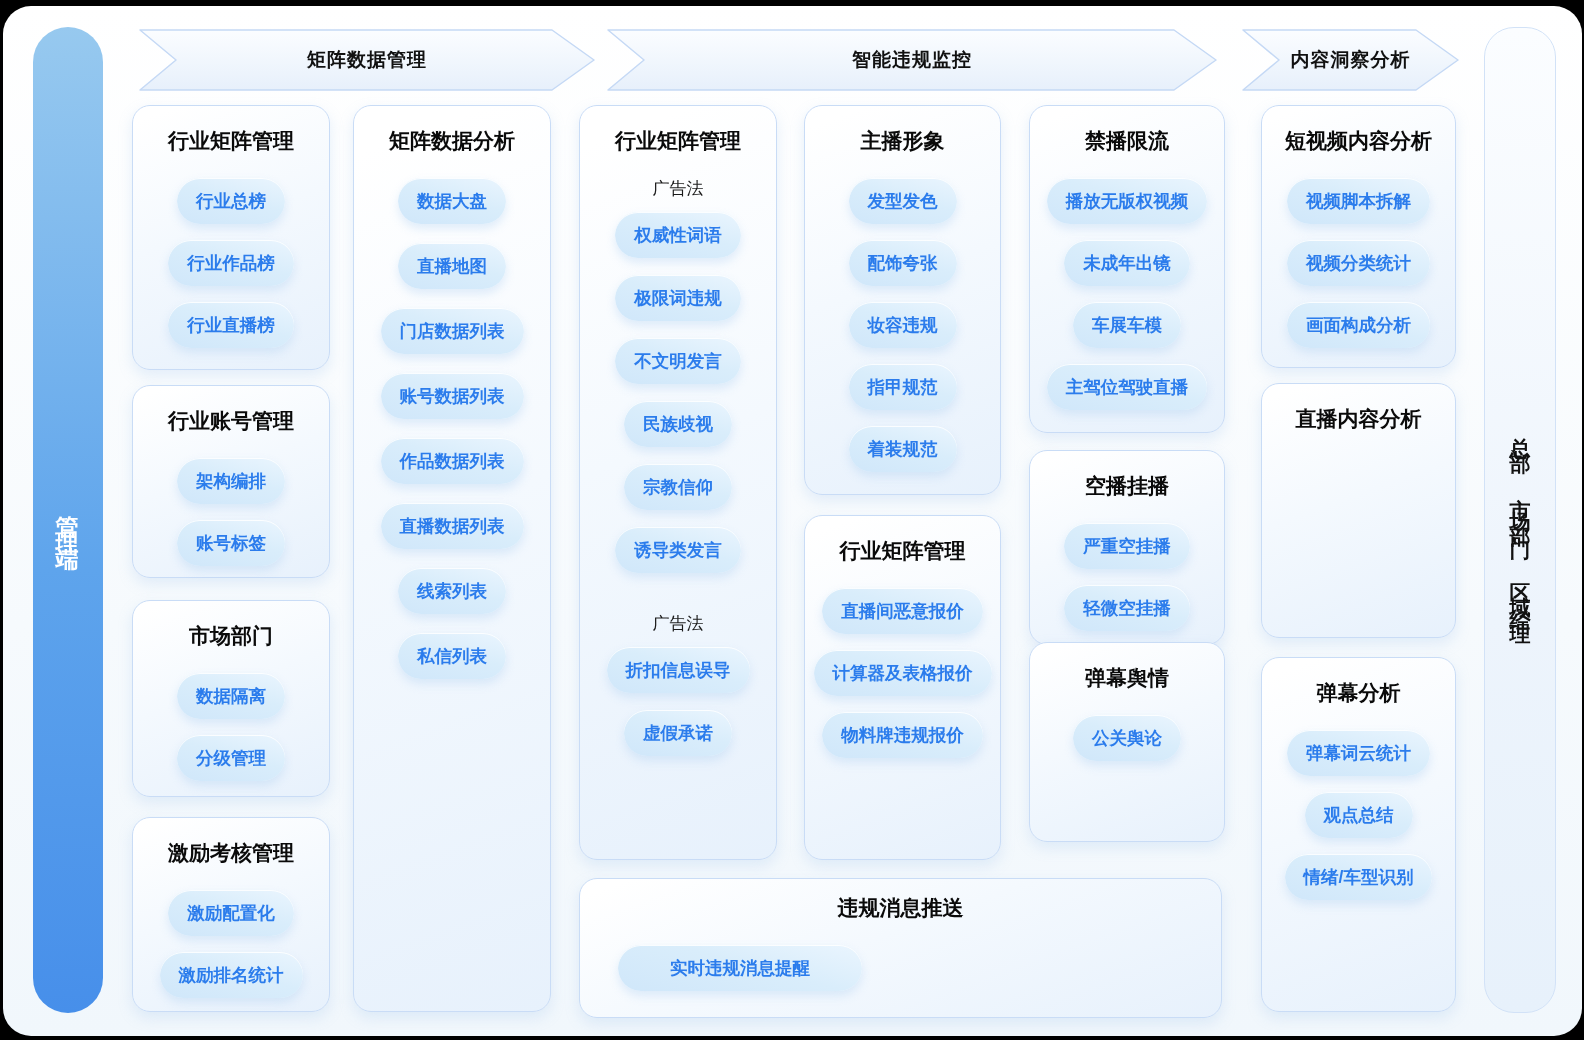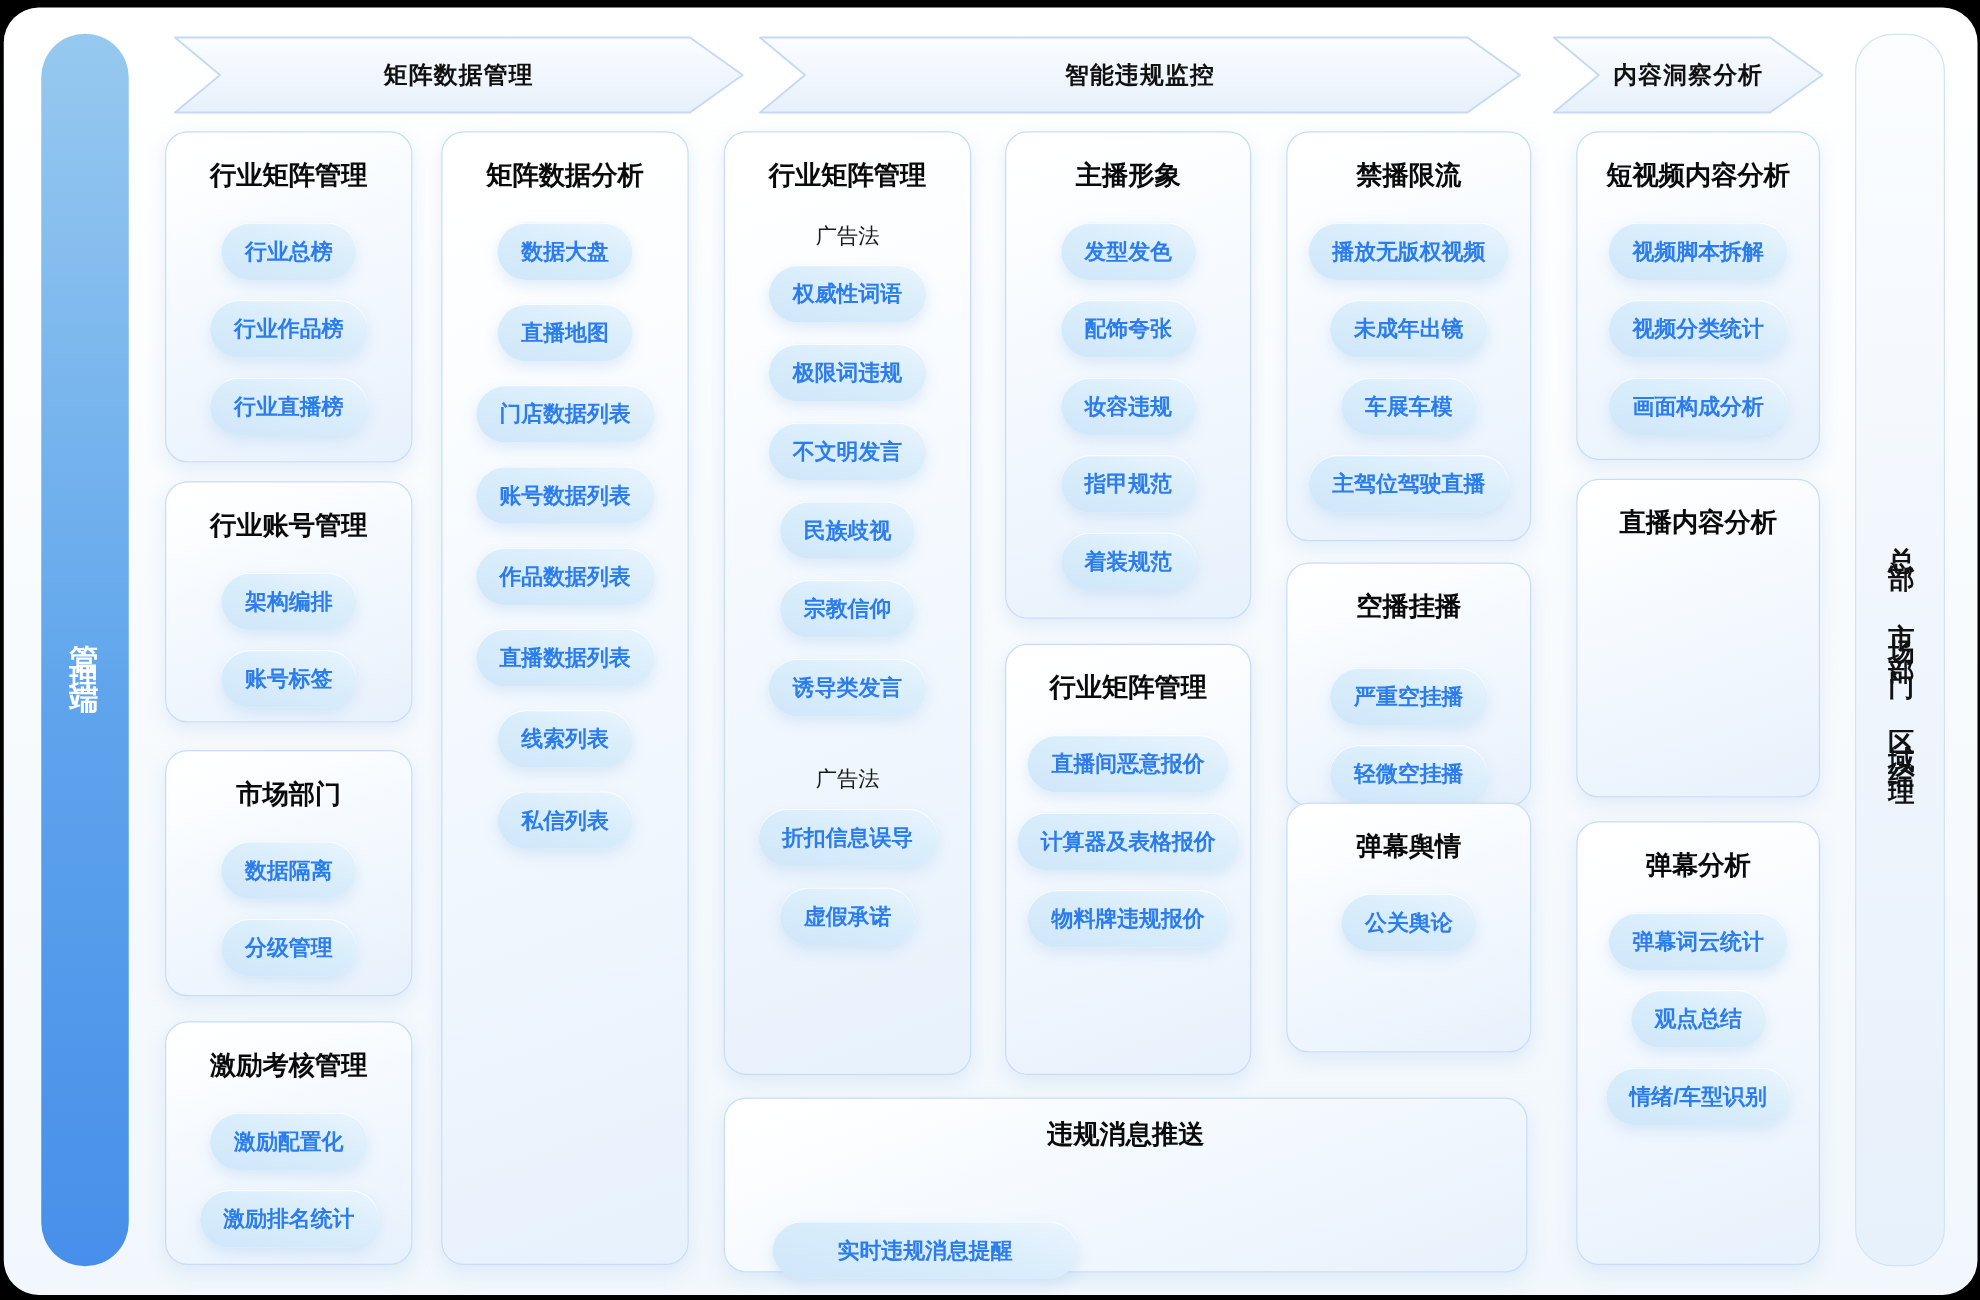--- a/index.html
+++ b/index.html
@@ -41,21 +41,21 @@
     box-shadow:0 5px 10px rgba(160,200,240,.30), inset 0 1px 0 rgba(255,255,255,.85);
     color:#2B7CEC;font-size:17.5px;font-weight:600;}
   .pill + .pill{margin-top:16px;}
   .gap19 .pill + .pill{margin-top:19px;}
   .gap17 .pill + .pill{margin-top:17px;}
   
   .wide-card{position:absolute;left:576px;top:872px;width:643px;height:140px;border-radius:18px;
     box-sizing:border-box;border:1.5px solid #C9DCF6;
     background:linear-gradient(160deg,#FFFFFF 5%,#F4F9FE 45%,#E7F1FC 100%);
     box-shadow:0 6px 14px rgba(160,195,235,.25);
-    display:flex;flex-direction:column;align-items:center;padding-top:14px;gap:32px;}
+    display:flex;flex-direction:column;align-items:center;padding-top:14px;}
   .wide-pills{width:100%;box-sizing:border-box;display:flex;justify-content:space-between;
     padding:0 38px;margin-top:22px;}
   .wide-pills .pill{margin:0;padding:0 52px;}
 </style>
 </head>
 <body>
 
 <div class="stage">
 
   <div class="left-rail">
@@ -167,21 +167,21 @@
       </div>
       <div class="card" style="left: 1026px; top: 99px; width: 196px; height: 328px;">
         <div class="card-title">禁播限流</div>
         <div class="group">
           <span class="pill">播放无版权视频</span>
           <span class="pill">未成年出镜</span>
           <span class="pill">车展车模</span>
           <span class="pill">主驾位驾驶直播</span>
         </div>
       </div>
-      <div class="card" style="left: 1026px; top: 444px; width: 196px; height: 195px; gap: 11px;">
+      <div class="card" style="left: 1026px; top: 444px; width: 196px; height: 195px;">
         <div class="card-title">空播挂播</div>
         <div class="group">
           <span class="pill">严重空挂播</span>
           <span class="pill">轻微空挂播</span>
         </div>
       </div>
       <div class="card" style="left: 1026px; top: 636px; width: 196px; height: 200px;">
         <div class="card-title">弹幕舆情</div>
         <div class="group">
           <span class="pill">公关舆论</span>

